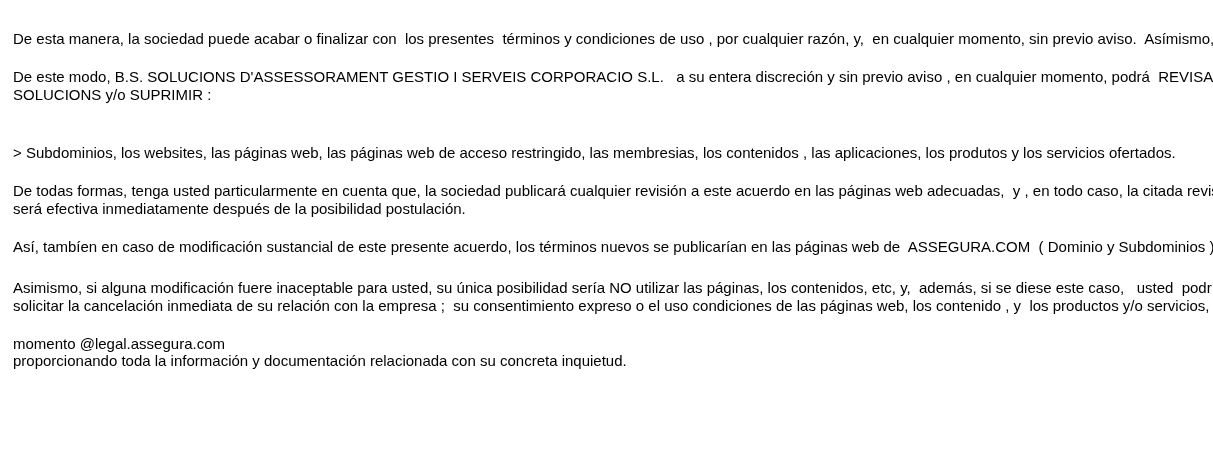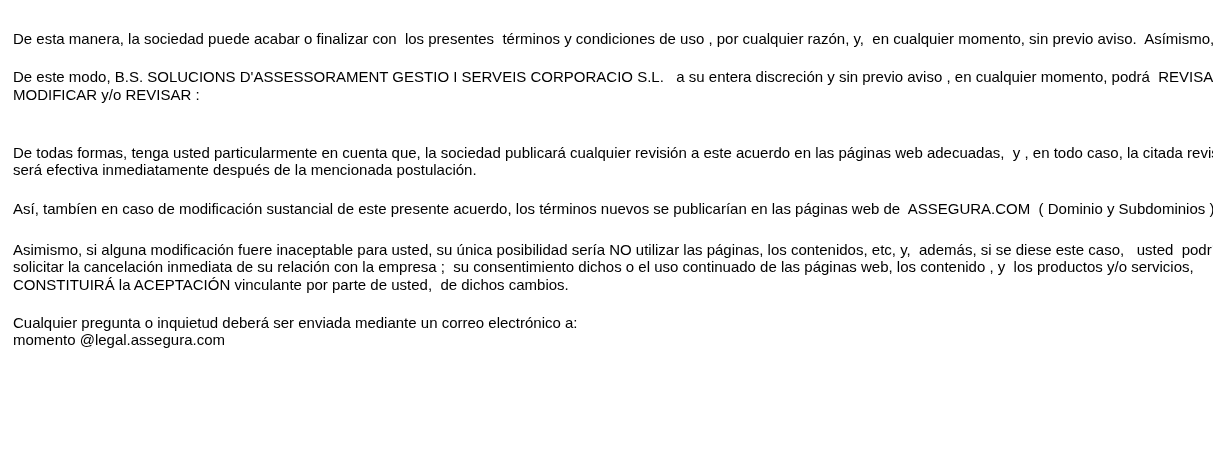--- a/index.html
+++ b/index.html
@@ -40,44 +40,44 @@
 <div class="doc" style="color: rgb(0, 0, 0);">
 
   <p>
     </p>
     <div class="line">De esta manera, la sociedad puede acabar o finalizar con  los presentes  términos y condiciones de uso , por cualquier razón, y,  en cualquier momento, sin previo aviso.  Asímismo, si</div>
   <p></p>
 
   <p>
     </p>
     <div class="line">De este modo, B.S. SOLUCIONS D'ASSESSORAMENT GESTIO I SERVEIS CORPORACIO S.L.   a su entera discreción y sin previo aviso , en cualquier momento, podrá  REVISAR,</div>
-    <div class="line">MODIFICAR y/o REVISAR :</div>
+    <div class="line">SOLUCIONS y/o SUPRIMIR :</div>
   <p></p>
 
   <p class="gap-xl">
     </p>
+    <div class="line">&gt; Subdominios, los websites, las páginas web, las páginas web de acceso restringido, las membresias, los contenidos , las aplicaciones, los produtos y los servicios ofertados.</div>
   <p></p>
 
   <p>
     </p>
     <div class="line">De todas formas, tenga usted particularmente en cuenta que, la sociedad publicará cualquier revisión a este acuerdo en las páginas web adecuadas,  y , en todo caso, la citada revisión</div>
-    <div class="line">será efectiva inmediatamente después de la mencionada postulación.</div>
+    <div class="line">será efectiva inmediatamente después de la posibilidad postulación.</div>
   <p></p>
 
   <p>
     </p>
     <div class="line">Así, tambíen en caso de modificación sustancial de este presente acuerdo, los términos nuevos se publicarían en las páginas web de  ASSEGURA.COM  ( Dominio y Subdominios ) .</div>
   <p></p>
 
   <p class="gap-l">
     </p>
     <div class="line">Asimismo, si alguna modificación fuere inaceptable para usted, su única posibilidad sería NO utilizar las páginas, los contenidos, etc, y,  además, si se diese este caso,   usted  podría</div>
-    <div class="line">solicitar la cancelación inmediata de su relación con la empresa ;  su consentimiento dichos o el uso continuado de las páginas web, los contenido , y  los productos y/o servicios,</div>
-    <div class="line">CONSTITUIRÁ la ACEPTACIÓN vinculante por parte de usted,  de dichos cambios.</div>
+    <div class="line">solicitar la cancelación inmediata de su relación con la empresa ;  su consentimiento expreso o el uso condiciones de las páginas web, los contenido , y  los productos y/o servicios,</div>
   <p></p>
 
   <p>
     </p>
-    <div class="line">Cualquier pregunta o inquietud deberá ser enviada mediante un correo electrónico a:</div>
     <div class="line">momento @legal.assegura.com</div>
+    <div class="line">proporcionando toda la información y documentación relacionada con su concreta inquietud.</div>
   <p></p>
 
 </div>
 
 </body></html>

